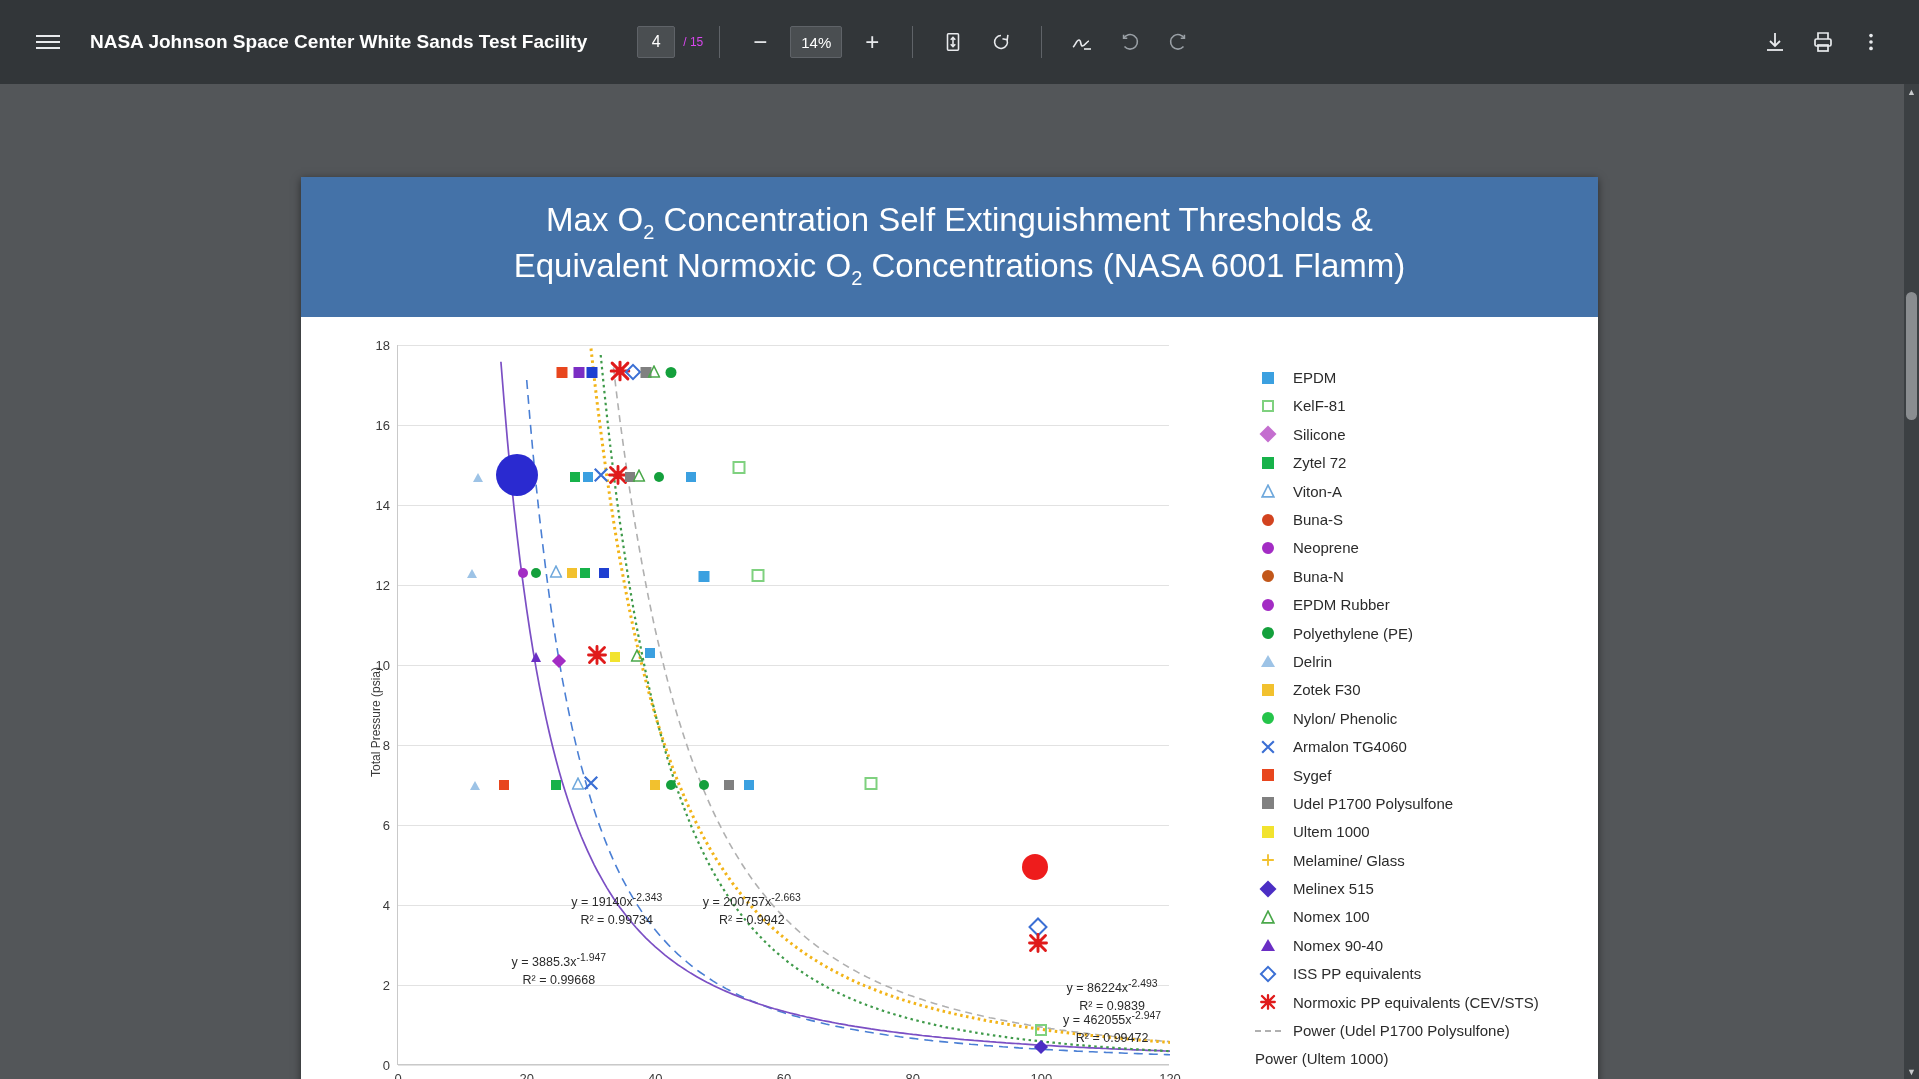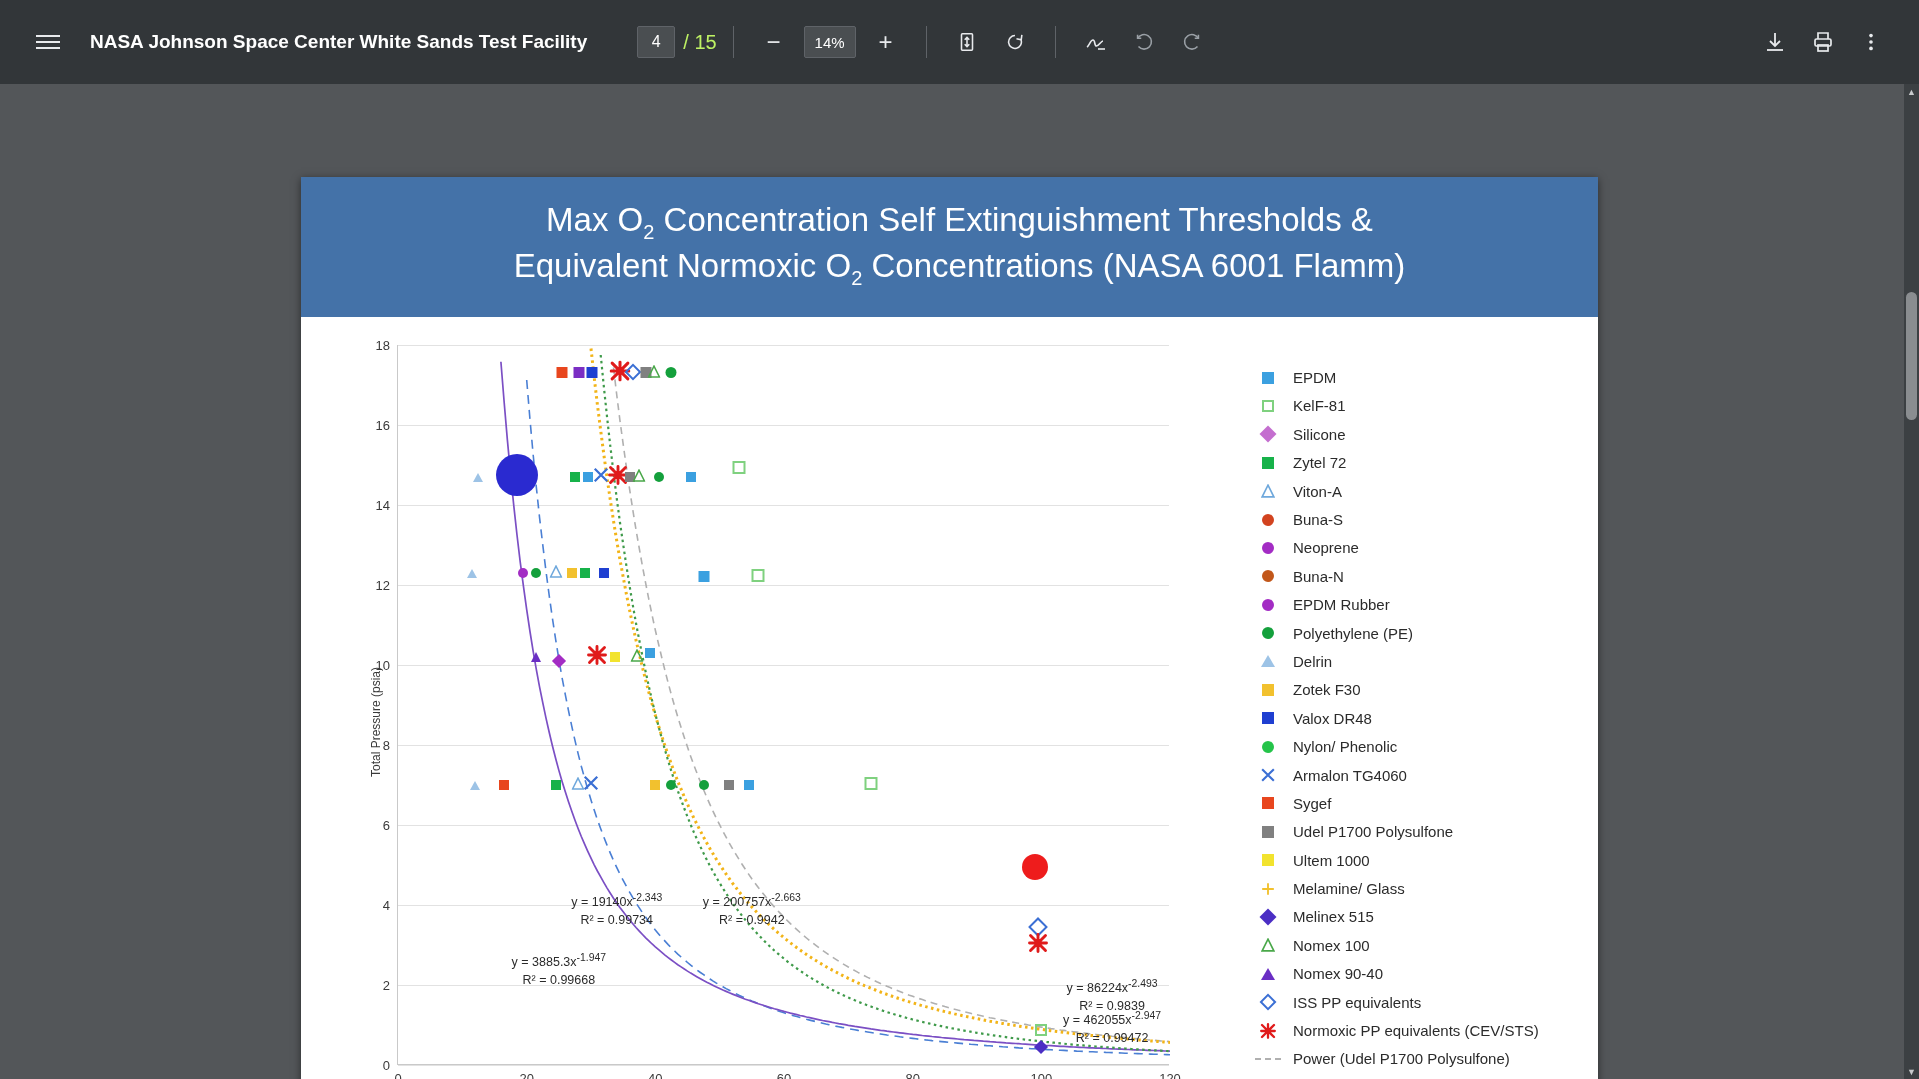--- a/index.html
+++ b/index.html
@@ -36,21 +36,21 @@
     margin-left:18px; margin-right:24px;
     white-space:nowrap;
   }
   .pager { display:flex; align-items:center; gap:8px; margin-left:26px; }
   .page-input {
     width:38px; height:32px;
     background:#4a4e51; border:1px solid #5f6368; border-radius:2px;
     color:#fff; text-align:center; font-size:16px;
     font-family:"Liberation Sans", sans-serif;
   }
-  .page-total { font-size:20px; color:#bef264; }
+  .page-total { font-size:12px; color:#d946ef; }
   .divider-v {
     width:1px; height:32px; background:#5f6368; margin:0 16px;
   }
   .zoom-group { display:flex; align-items:center; gap:6px; }
   .zoom-val {
     min-width:52px; height:32px; line-height:32px;
     background:#4a4e51; border:1px solid #5f6368; border-radius:2px;
     color:#fff; text-align:center; font-size:15px;
   }
   .plus-minus {
@@ -462,26 +462,20 @@
             <span class="legend-label">Delrin</span>
           </div>
           <div class="legend-row">
             <span class="legend-mark">
               <span style="display: inline-block; line-height: 0; width: 12px; height: 12px; background: rgb(242, 193, 46);"></span>
             </span>
             <span class="legend-label">Zotek F30</span>
           </div>
           <div class="legend-row">
             <span class="legend-mark">
-              <span style="display: inline-block; line-height: 0; width: 12px; height: 12px; background: rgb(31, 63, 209);"></span>
-            </span>
-            <span class="legend-label">Valox DR48</span>
-          </div>
-          <div class="legend-row">
-            <span class="legend-mark">
               <span style="display: inline-block; line-height: 0; width: 12px; height: 12px; border-radius: 50%; background: rgb(37, 196, 74);"></span>
             </span>
             <span class="legend-label">Nylon/ Phenolic</span>
           </div>
           <div class="legend-row">
             <span class="legend-mark">
               <span style="display: inline-block; line-height: 0;">
                 <svg width="14" height="14" viewBox="0 0 12 12">
                   <path d="M1 1 L11 11 M11 1 L1 11" stroke="#3b6fd4" stroke-width="1.8"></path>
                 </svg>

